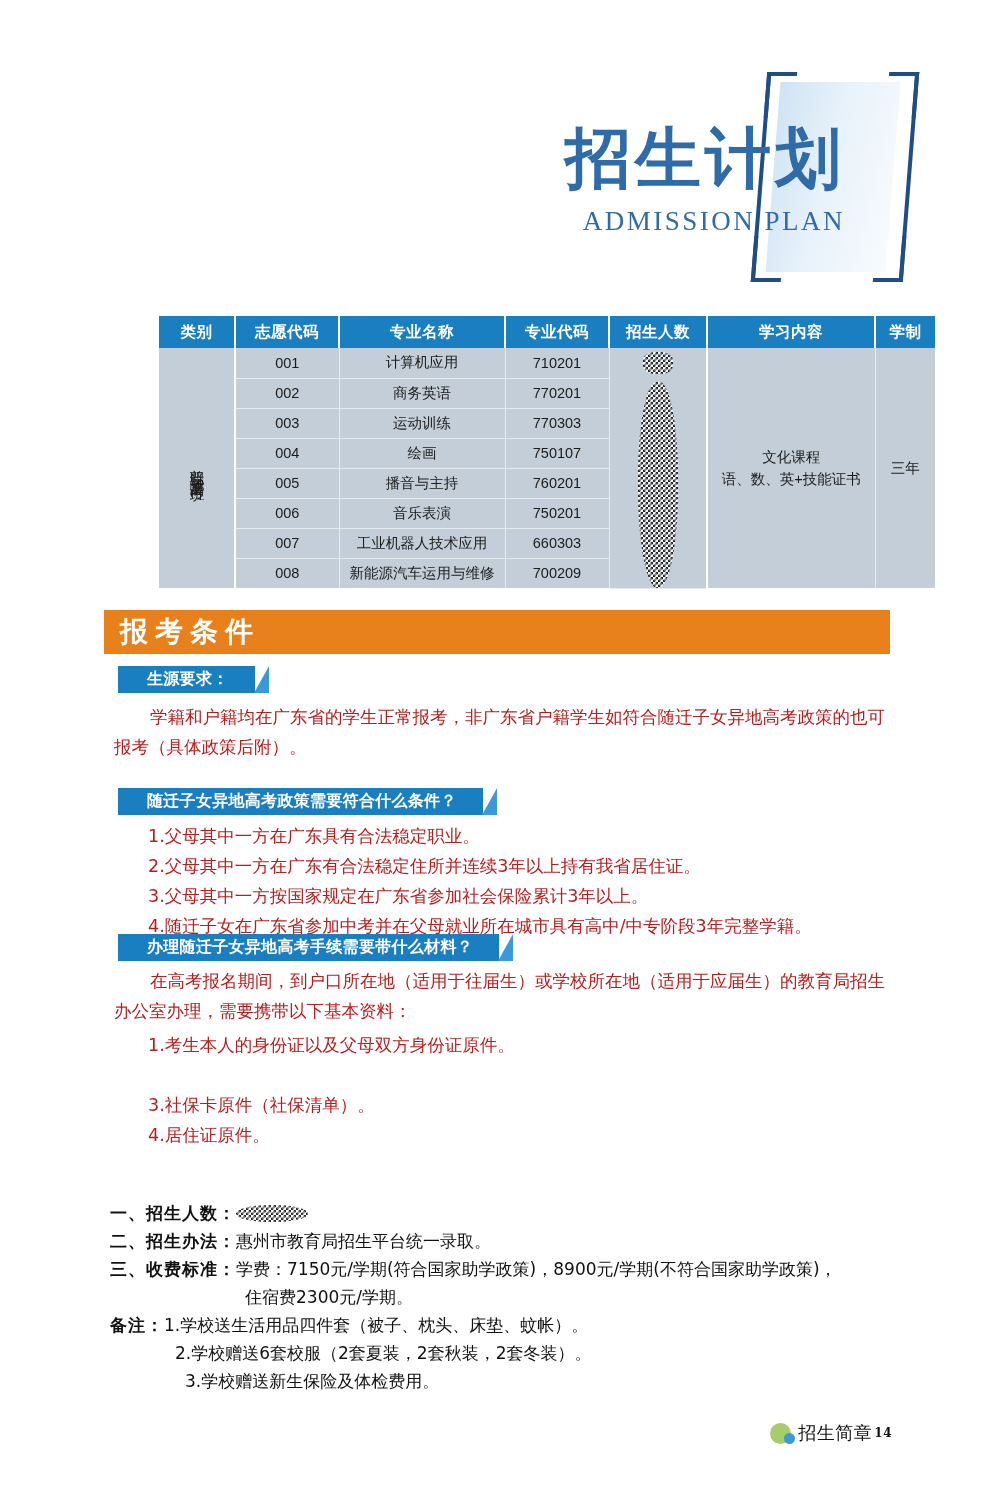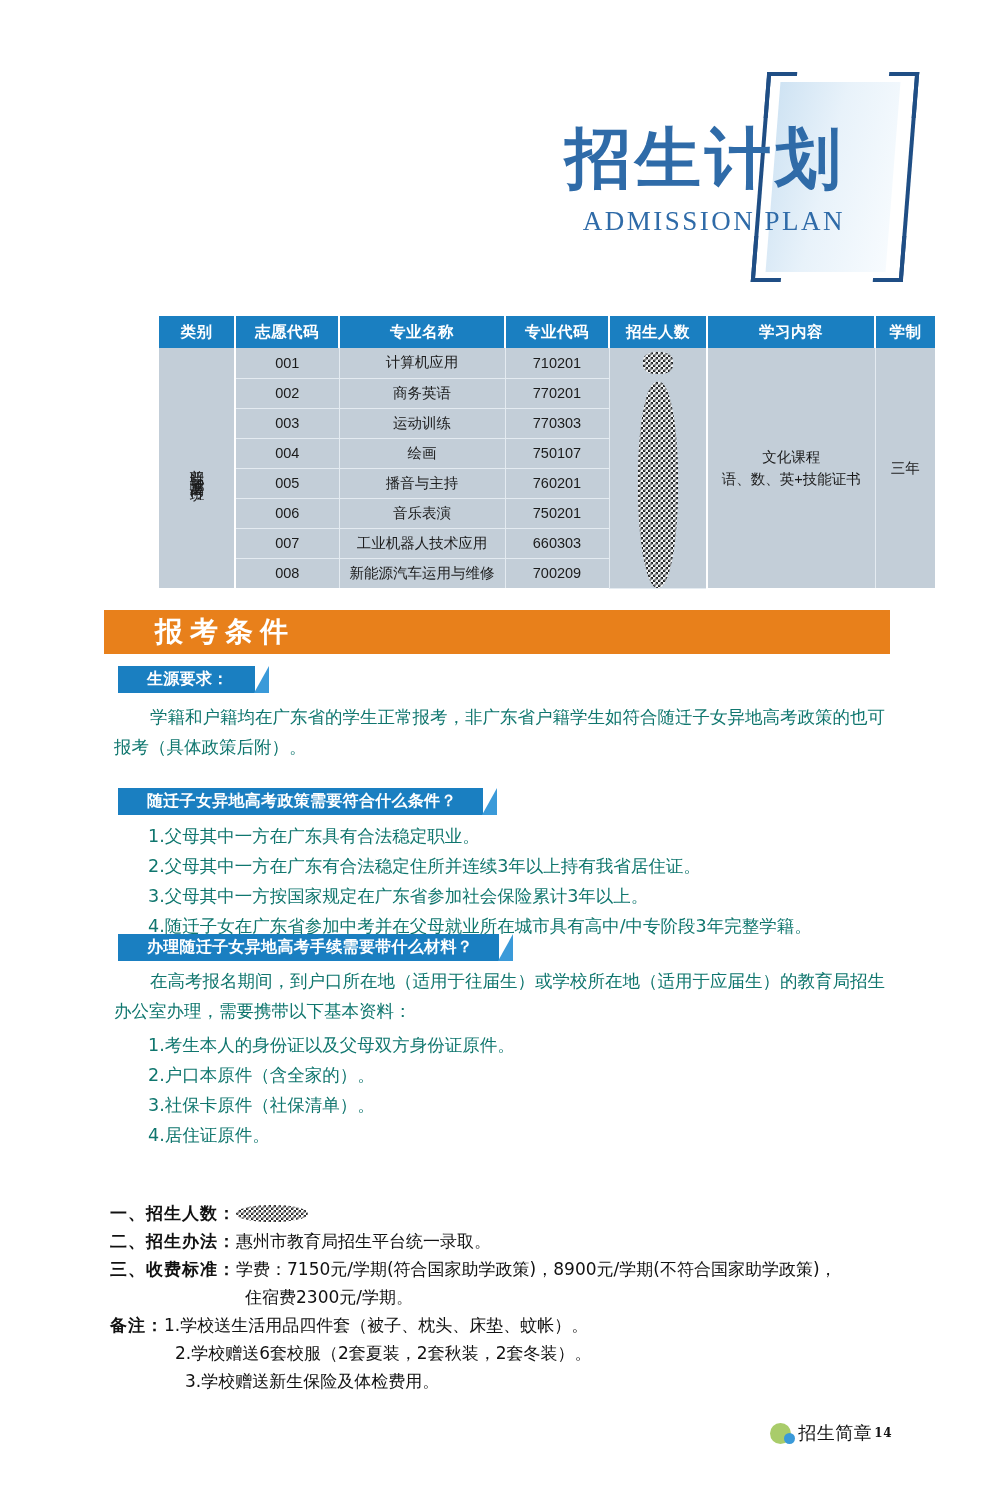--- a/index.html
+++ b/index.html
@@ -149,21 +149,21 @@
     left: 104px;
     width: 786px;
     height: 44px;
     background: #e8801b;
     color: #ffffff;
     font-size: 28px;
     font-weight: bold;
     letter-spacing: 7px;
     display: flex;
     align-items: center;
-    padding-left: 51px;
+    padding-left: 16px;
     font-family: "DejaVu Sans", "Liberation Sans", sans-serif;
   }
 
   
   .blue-tag {
     position: absolute;
     height: 27px;
     background: #1a7fc1;
     color: #ffffff;
     font-size: 16px;
@@ -181,21 +181,21 @@
     width: 0; height: 0;
     border-style: solid;
     border-width: 0 0 27px 15px;
     border-color: transparent transparent #3a9ad9 transparent;
   }
 
   
   .para {
     position: absolute;
     font-size: 17.5px;
-    color: #0f766e;
+    color: #b91c1c;
     line-height: 1.72;
     font-family: "DejaVu Sans", "Liberation Sans", sans-serif;
   }
   .indent { text-indent: 36px; }
 
   .fee-line {
     position: absolute;
     font-size: 17px;
     color: #111;
     line-height: 1.62;
@@ -333,21 +333,20 @@
   <div class="para" style="left:148px; top:821px; width:800px;">1.父母其中一方在广东具有合法稳定职业。</div>
   <div class="para" style="left:148px; top:851px; width:800px;">2.父母其中一方在广东有合法稳定住所并连续3年以上持有我省居住证。</div>
   <div class="para" style="left:148px; top:881px; width:800px;">3.父母其中一方按国家规定在广东省参加社会保险累计3年以上。</div>
   <div class="para" style="left:148px; top:911px; width:810px;">4.随迁子女在广东省参加中考并在父母就业所在城市具有高中/中专阶段3年完整学籍。</div>
 
   <div class="blue-tag" style="left:118px; top:934px;">办理随迁子女异地高考手续需要带什么材料？</div>
 
   <div class="para indent" style="left:114px; top:966px; width:782px;">在高考报名期间，到户口所在地（适用于往届生）或学校所在地（适用于应届生）的教育局招生办公室办理，需要携带以下基本资料：</div>
 
   <div class="para" style="left:148px; top:1030px;">1.考生本人的身份证以及父母双方身份证原件。</div>
-  <div class="para" style="left:148px; top:1060px;">2.户口本原件（含全家的）。</div>
   <div class="para" style="left:148px; top:1090px;">3.社保卡原件（社保清单）。</div>
   <div class="para" style="left:148px; top:1120px;">4.居住证原件。</div>
 
 
   <div class="fee-line" style="left:110px; top:1200px;">
     <span class="fee-label">一、招生人数：</span><span class="mosaic" style="width:72px;height:17px;vertical-align:-3px;border-radius:48%;"></span>
   </div>
 
   <div class="fee-line" style="left:110px; top:1228px;">
     <span class="fee-label">二、招生办法：</span><span>惠州市教育局招生平台统一录取。</span>

